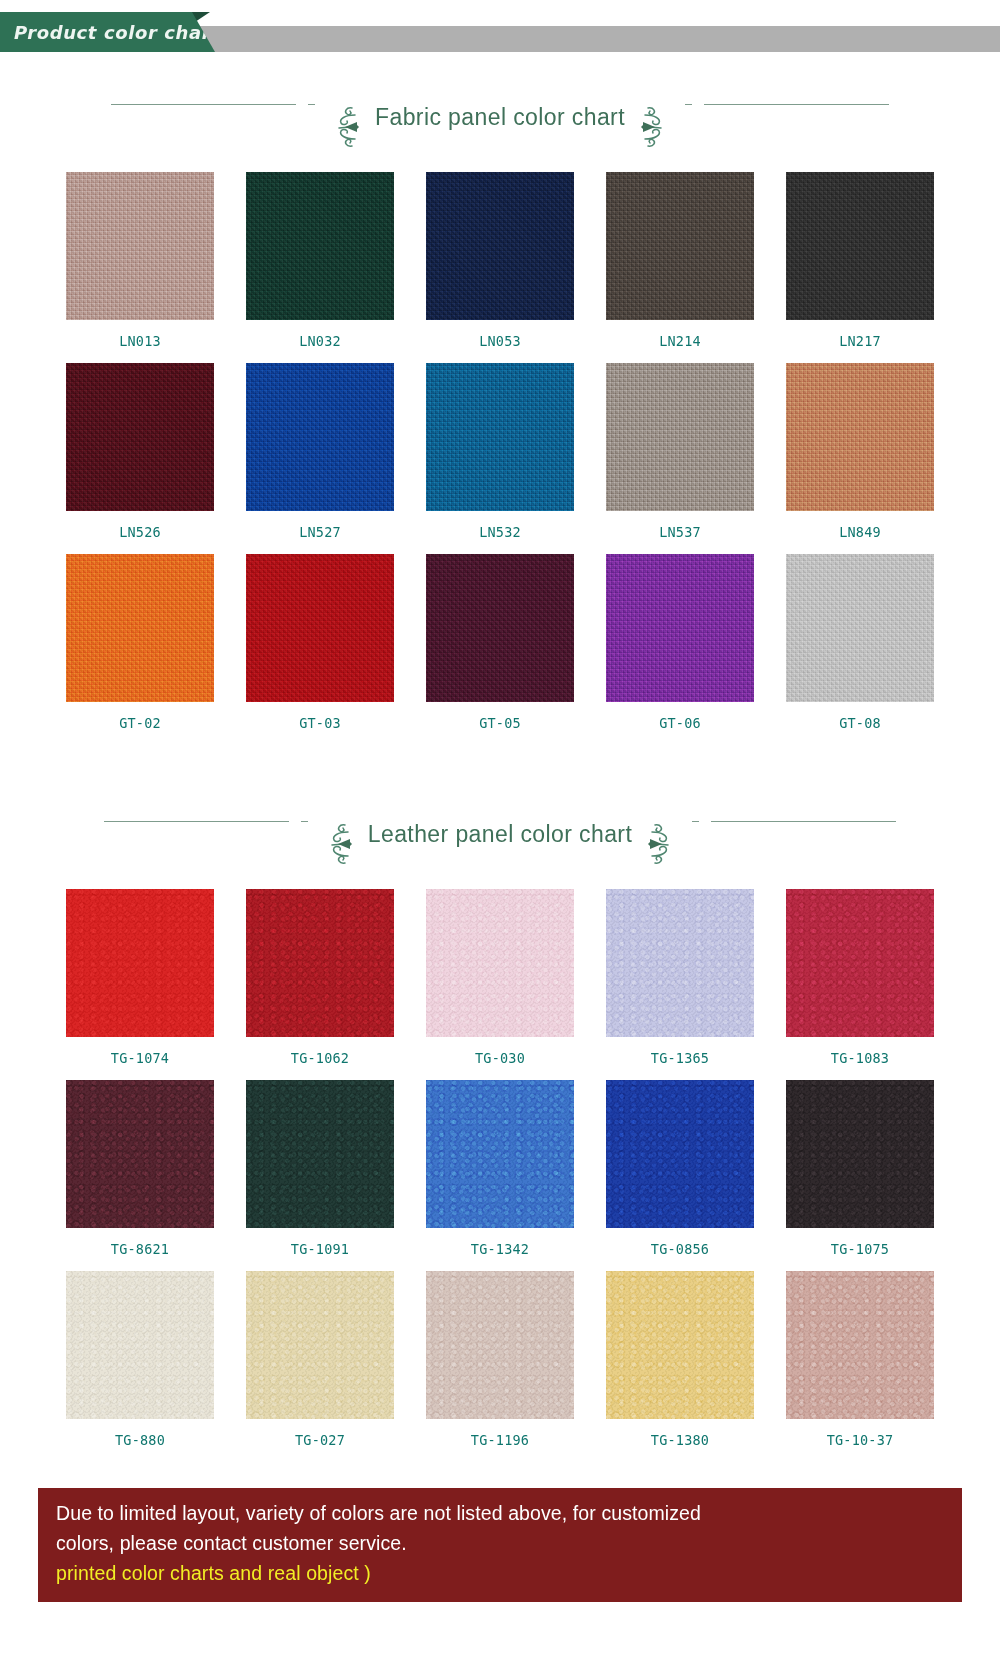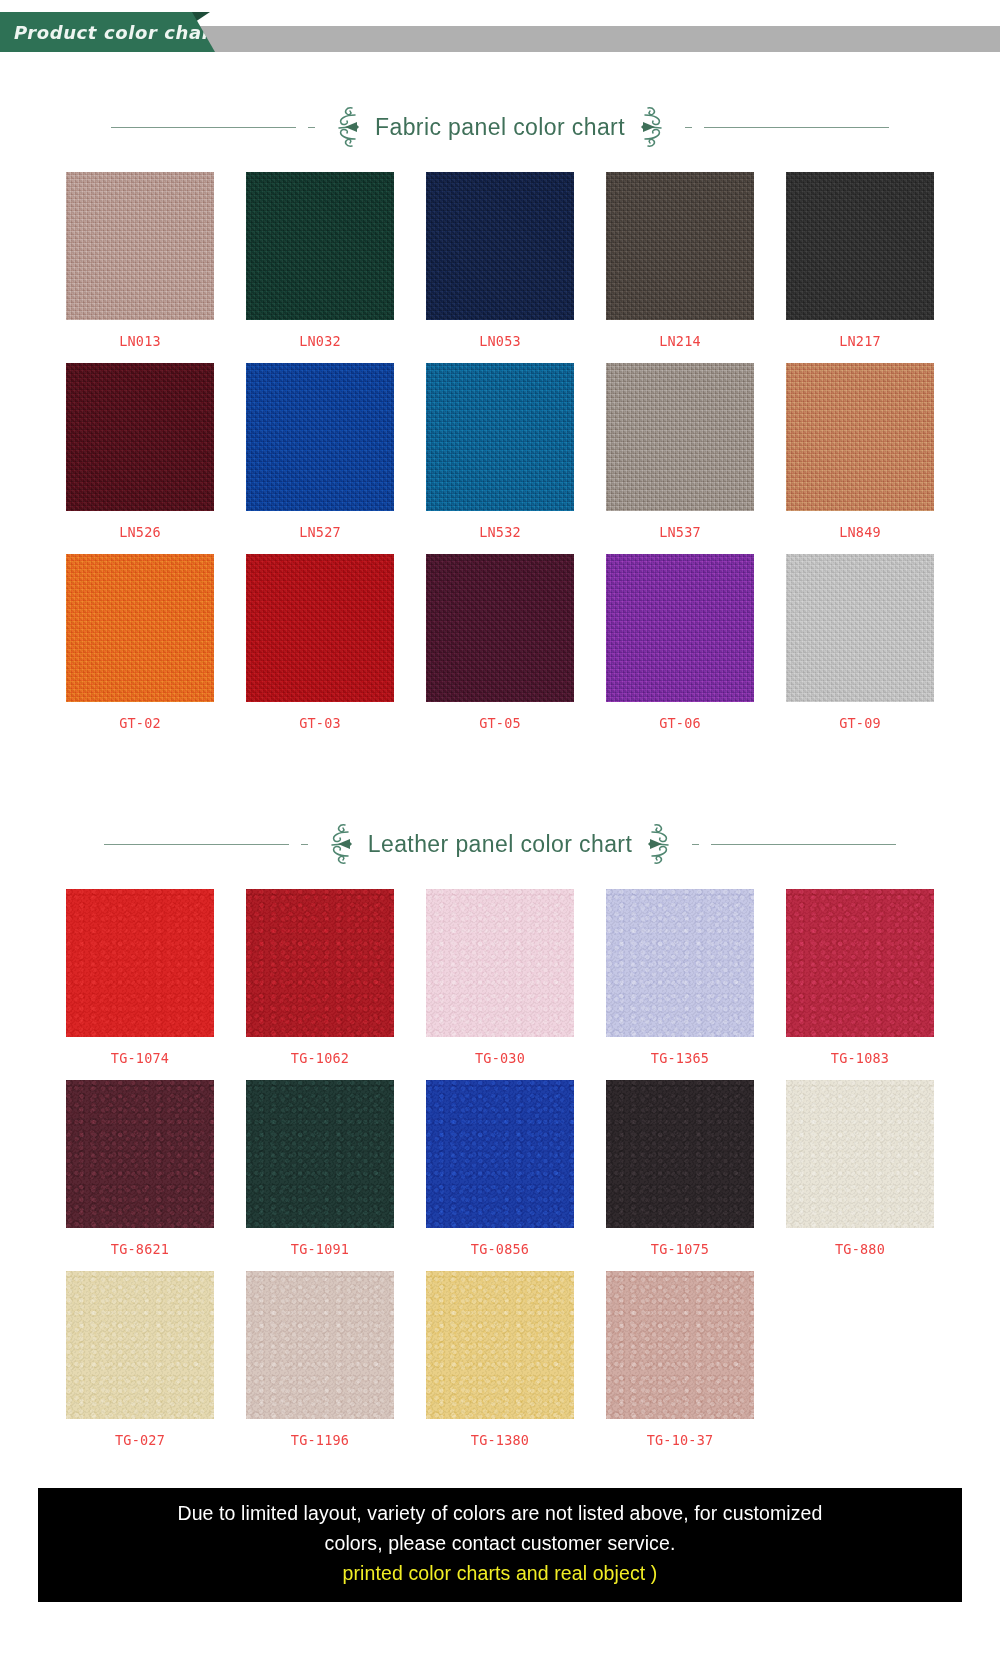--- a/index.html
+++ b/index.html
@@ -53,21 +53,21 @@
     font-weight: bold;
     font-style: italic;
     letter-spacing: 0.6px;
     padding-left: 14px;
     white-space: nowrap;
   }
 
   
   .section-title {
     display: flex;
-    align-items: center;
+    align-items: flex-start;
     justify-content: center;
     gap: 10px;
     margin-top: 42px;
     margin-bottom: 22px;
     padding: 0 100px;
   }
   .rule {
     flex: 1 1 auto;
     height: 1px;
     background: #7f9c8d;
@@ -103,21 +103,21 @@
     height: 148px;
     margin: 0 auto;
     position: relative;
     overflow: hidden;
     background-repeat: repeat;
   }
   .cell-label {
     text-align: center;
     font-family: "DejaVu Sans Mono", monospace;
     font-size: 13.5px;
-    color: #ef4444;
+    color: #0f766e;
     letter-spacing: 0.2px;
     padding-top: 13px;
     padding-bottom: 14px;
   }
   
   .tex-fabric::after{
     content:"";
     position:absolute; inset:0;
     background-image:
       repeating-linear-gradient(0deg, rgba(255,255,255,.17) 0 1px, rgba(0,0,0,.13) 1px 2px, rgba(255,255,255,0) 2px 4px),
@@ -150,23 +150,23 @@
     position:absolute; inset:0;
     background-image:
       repeating-radial-gradient(circle at 30% 30%, rgba(0,0,0,.07) 0 1px, rgba(255,255,255,.05) 1px 3px);
     background-size: 9px 9px;
     opacity:.55;
   }
 
   
   .notice {
     margin: 26px 38px 0 38px;
-    background: #000000;
+    background: #7f1d1d;
     padding: 10px 18px 14px 18px;
-    text-align: center;
+    text-align: left;
   }
   .notice p {
     font-family: "Liberation Sans", sans-serif;
     font-size: 19.5px;
     line-height: 30px;
     color: #ffffff;
     letter-spacing: 0.1px;
   }
   .notice p.alt { color: #f2ee25; }
   .spacer-lg { height: 34px; }
@@ -271,21 +271,21 @@
           <div class="cell">
             <div class="swatch tex-fabric" style="background: rgb(71, 19, 42);"></div>
             <div class="cell-label">GT-05</div>
           </div>
           <div class="cell">
             <div class="swatch tex-fabric" style="background: rgb(122, 43, 160);"></div>
             <div class="cell-label">GT-06</div>
           </div>
           <div class="cell">
             <div class="swatch tex-fabric" style="background: rgb(195, 195, 195);"></div>
-            <div class="cell-label">GT-09</div>
+            <div class="cell-label">GT-08</div>
           </div>
         </div>
         <div class="spacer-lg"></div>
       </div>
       <div>
         <div class="section-title">
           <span class="rule"></span>
           <span class="rule-dash"></span>
           <span class="flourish">
             <svg viewBox="0 0 34 46" xmlns="http://www.w3.org/2000/svg">
@@ -340,20 +340,24 @@
           </div>
           <div class="cell">
             <div class="swatch tex-leather" style="background: rgb(83, 32, 44);"></div>
             <div class="cell-label">TG-8621</div>
           </div>
           <div class="cell">
             <div class="swatch tex-leather" style="background: rgb(28, 53, 48);"></div>
             <div class="cell-label">TG-1091</div>
           </div>
           <div class="cell">
+            <div class="swatch tex-leather" style="background: rgb(57, 114, 201);"></div>
+            <div class="cell-label">TG-1342</div>
+          </div>
+          <div class="cell">
             <div class="swatch tex-leather" style="background: rgb(24, 56, 163);"></div>
             <div class="cell-label">TG-0856</div>
           </div>
           <div class="cell">
             <div class="swatch tex-leather" style="background: rgb(42, 35, 38);"></div>
             <div class="cell-label">TG-1075</div>
           </div>
           <div class="cell">
             <div class="swatch tex-leather" style="background: rgb(231, 227, 214);"></div>
             <div class="cell-label">TG-880</div>

